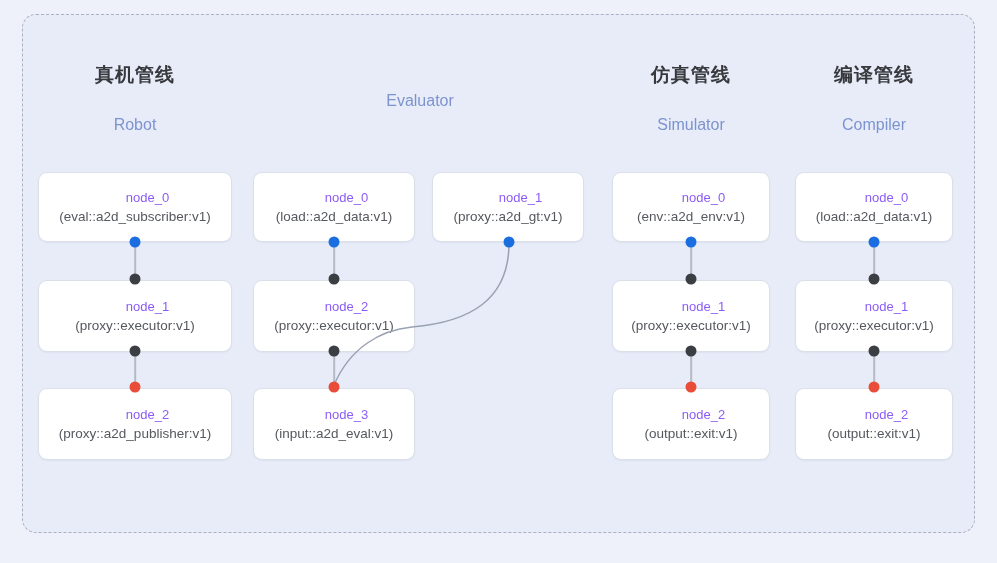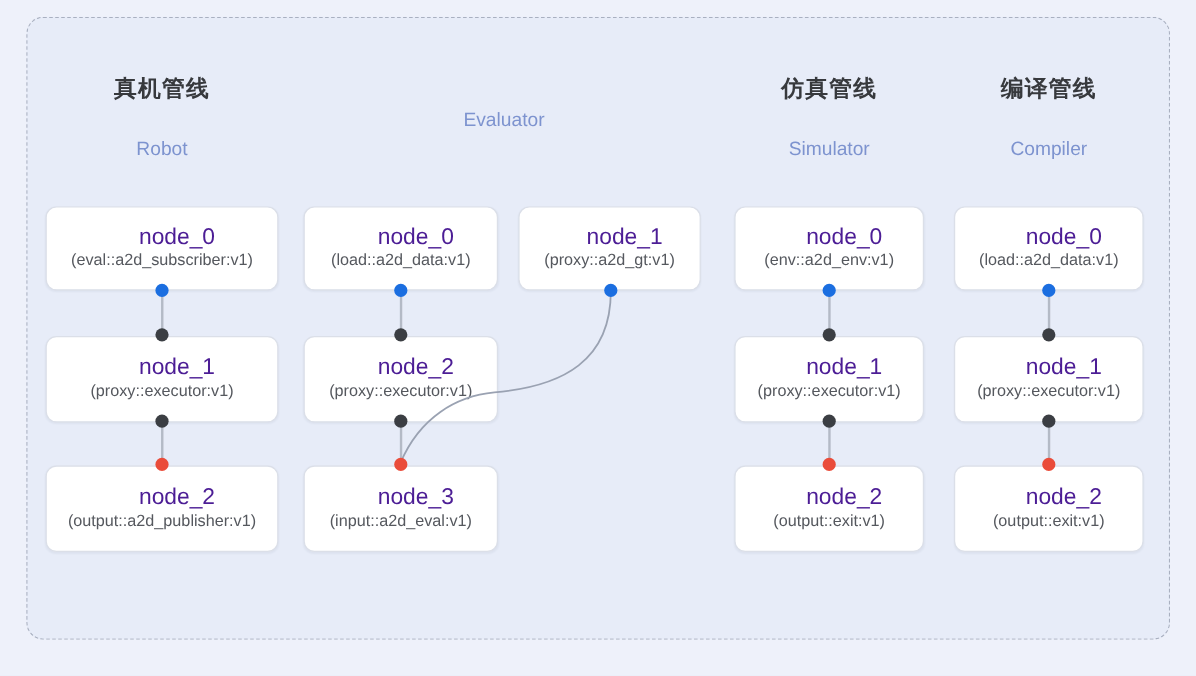--- a/index.html
+++ b/index.html
@@ -66,22 +66,22 @@
     border: 1px solid #dbdfe8;
     border-radius: 9px;
     display: flex;
     flex-direction: column;
     align-items: center;
     justify-content: center;
     box-shadow: 0 1px 1.5px rgba(40, 50, 80, 0.05);
     z-index: 3;
   }
   .node .nid {
-    font-size: 19px;
-    color: #4c1d95;
+    font-size: 13px;
+    color: #8b5cf6;
     line-height: 19px;
     white-space: nowrap;
     margin-left: 25px;
   }
   .node .nkind {
     font-size: 13.5px;
     color: #55585e;
     line-height: 19px;
     white-space: nowrap;
   }
@@ -157,21 +157,21 @@
   <div class="node" style="left:38px; top:172px; width:194px; height:70px;">
     <div class="nid">node_0</div>
     <div class="nkind">(eval::a2d_subscriber:v1)</div>
   </div>
   <div class="node" style="left:38px; top:280px; width:194px; height:72px;">
     <div class="nid">node_1</div>
     <div class="nkind">(proxy::executor:v1)</div>
   </div>
   <div class="node" style="left:38px; top:388px; width:194px; height:72px;">
     <div class="nid">node_2</div>
-    <div class="nkind">(output::a2d_publisher:v1)</div>
+    <div class="nkind">(proxy::a2d_publisher:v1)</div>
   </div>
 
   <div class="port blue" style="left:135px; top:242px;"></div>
   <div class="port black" style="left:135px; top:279px;"></div>
   <div class="port black" style="left:135px; top:351px;"></div>
   <div class="port red" style="left:135px; top:387px;"></div>
 
   <div class="link" style="left:334px; top:242px; height:38px;"></div>
   <div class="link" style="left:334px; top:352px; height:36px;"></div>
 

